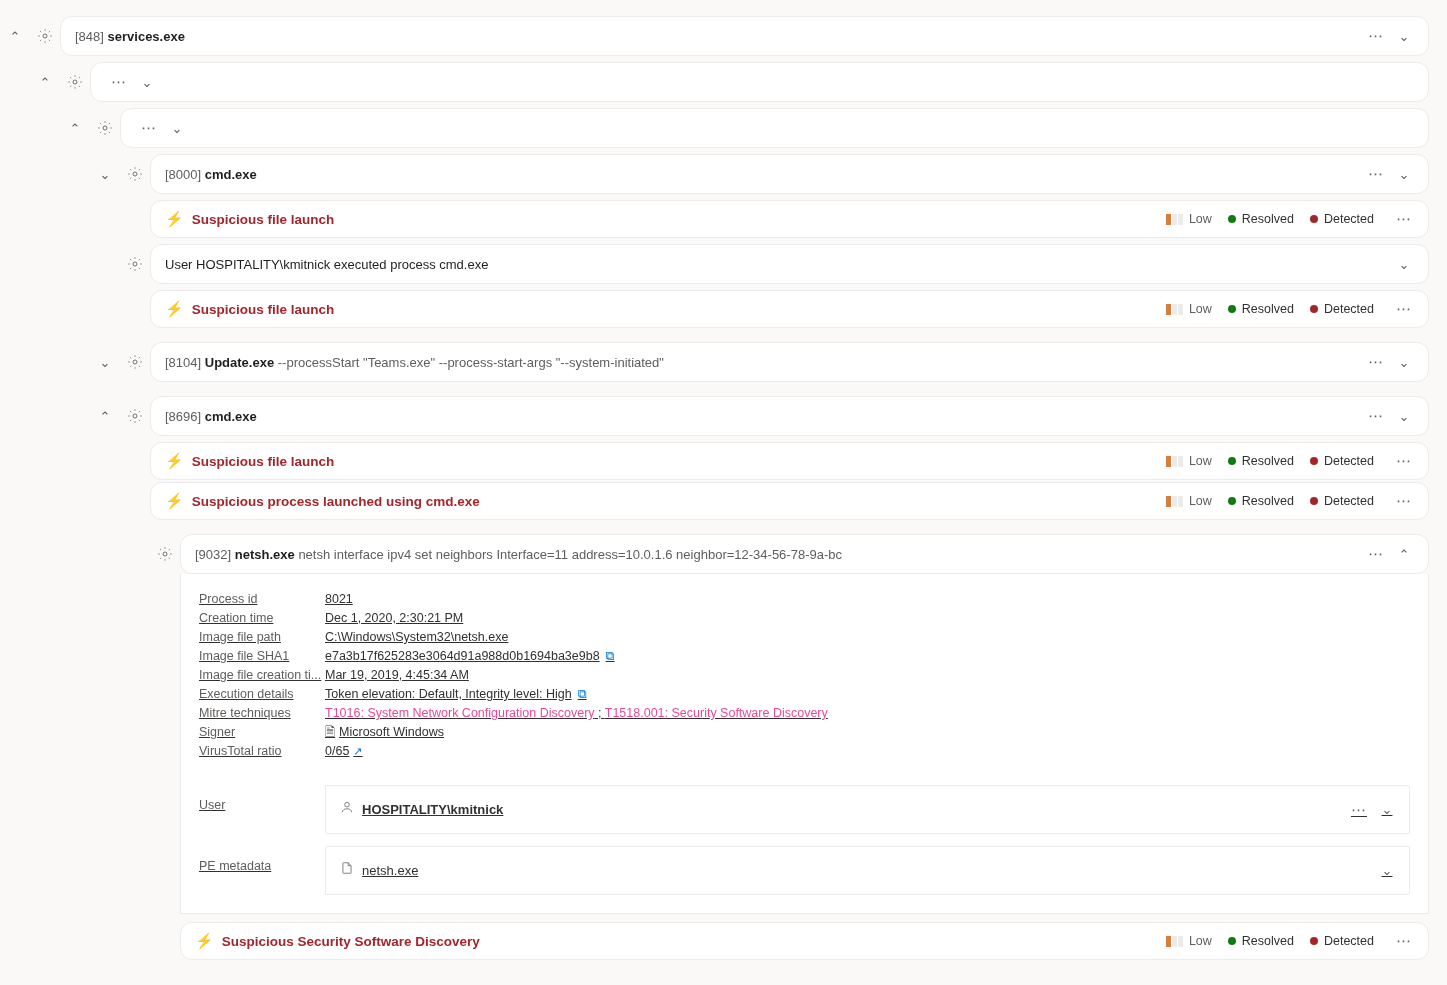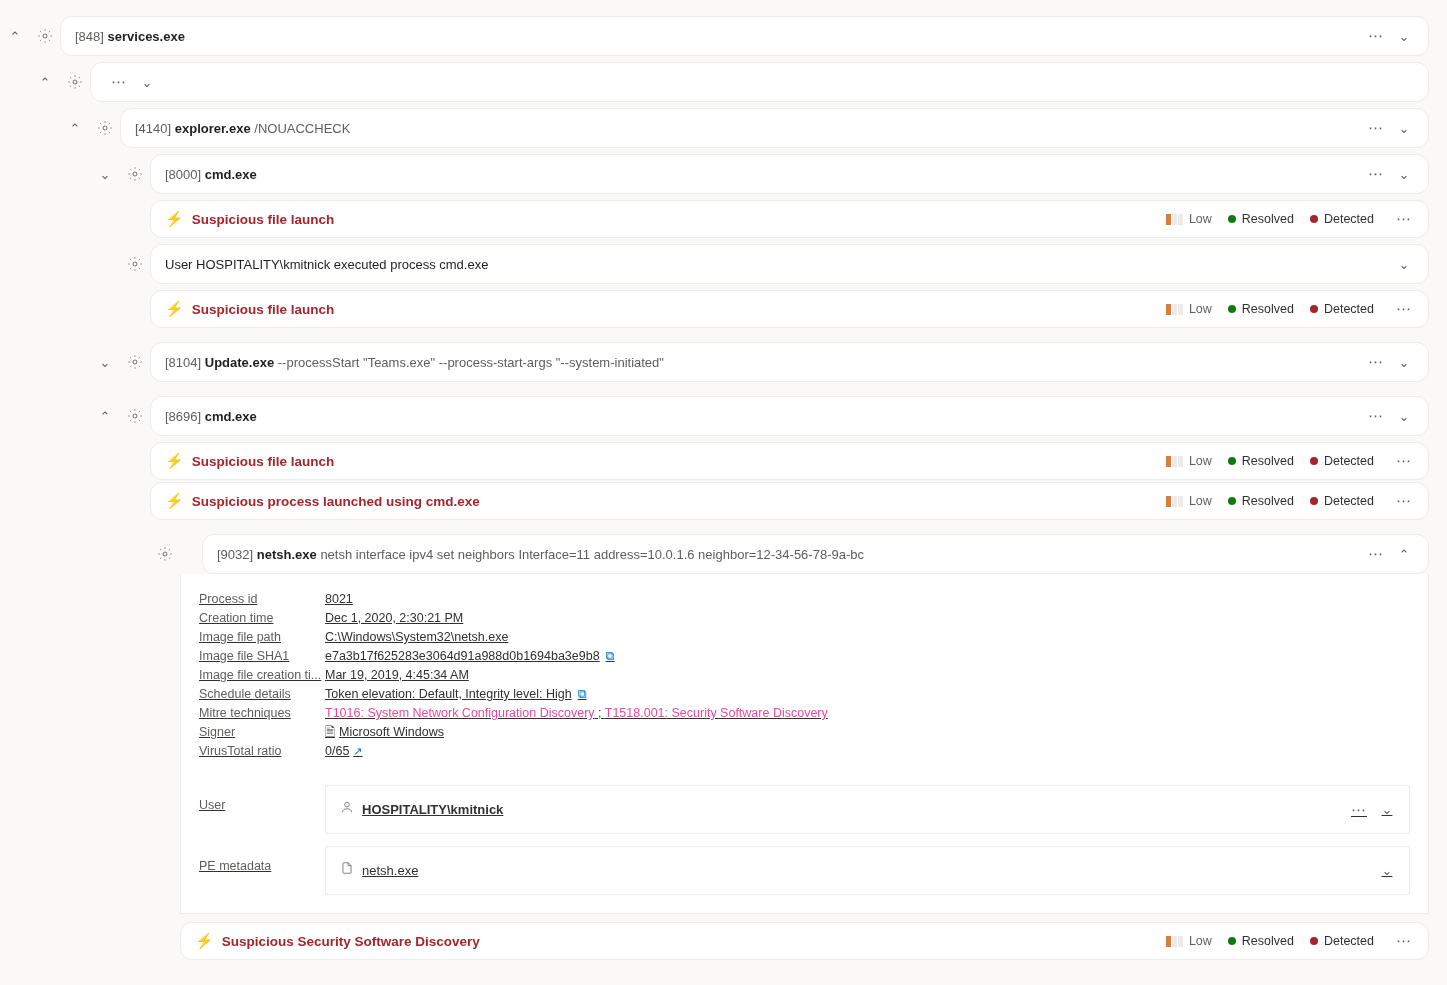--- a/index.html
+++ b/index.html
@@ -94,25 +94,20 @@
   <div class="side">
     <span class="exp">⌃</span>
     <span class="gear">
         <svg class="gear-i" viewBox="0 0 24 24">
           <circle cx="12" cy="12" r="3"></circle>
           <path d="M12 2v2M12 20v2M4.9 4.9l1.4 1.4M17.7 17.7l1.4 1.4M2 12h2M20 12h2M4.9 19.1l1.4-1.4M17.7 6.3l1.4-1.4"></path>
         </svg>
       </span>
   </div>
   <div class="bar" style="flex:1;">
-    <div class="title">
-      <span class="pid">[4140]</span>
-      <span class="proc">explorer.exe</span>
-      <span class="args">/NOUACCHECK</span>
-    </div>
     <span class="more">⋯</span>
     <span class="chev">⌄</span>
   </div>
 </div>
 
 <div class="row ind90" style="display:flex; align-items:center;">
   <div class="side">
     <span class="exp">⌄</span>
     <span class="gear">
         <svg class="gear-i" viewBox="0 0 24 24">
@@ -288,21 +283,21 @@
         </span>
       <span class="stat">
           <span class="dot red"></span>
           <span>Detected</span>
         </span>
       <span class="more">⋯</span>
     </div>
   </div>
 </div>
 
-<div class="row ind150" style="display:flex; align-items:center; margin-top:14px;gap:22px;">
+<div class="row ind150" style="display:flex; align-items:center; margin-top:14px;">
   <div class="side">
     <span class="gear">
         <svg class="gear-i" viewBox="0 0 24 24">
           <circle cx="12" cy="12" r="3"></circle>
           <path d="M12 2v2M12 20v2M4.9 4.9l1.4 1.4M17.7 17.7l1.4 1.4M2 12h2M20 12h2M4.9 19.1l1.4-1.4M17.7 6.3l1.4-1.4"></path>
         </svg>
       </span>
   </div>
   <div class="bar" style="flex:1;">
     <div class="title">
@@ -330,21 +325,21 @@
     </div>
   <div class="drow">
       <span class="lab">Image file SHA1</span>
       <span class="val"><span>e7a3b17f625283e3064d91a988d0b1694ba3e9b8</span><span class="copy">⧉</span></span>
     </div>
   <div class="drow">
       <span class="lab">Image file creation ti...</span>
       <span class="val">Mar 19, 2019, 4:45:34 AM</span>
     </div>
   <div class="drow">
-      <span class="lab">Schedule details</span>
+      <span class="lab">Execution details</span>
       <span class="val"><span>Token elevation: Default, Integrity level: High</span><span class="copy">⧉</span></span>
     </div>
   <div class="drow">
       <span class="lab">Mitre techniques</span>
       <span class="val"><a class="link">T1016: System Network Configuration Discovery</a><span> ; </span><a class="link">T1518.001: Security Software Discovery</a></span>
     </div>
   <div class="drow">
       <span class="lab">Signer</span>
       <span class="val"><span class="file-ic" style="margin-right:4px;">🗎</span><span>Microsoft Windows</span></span>
     </div>

